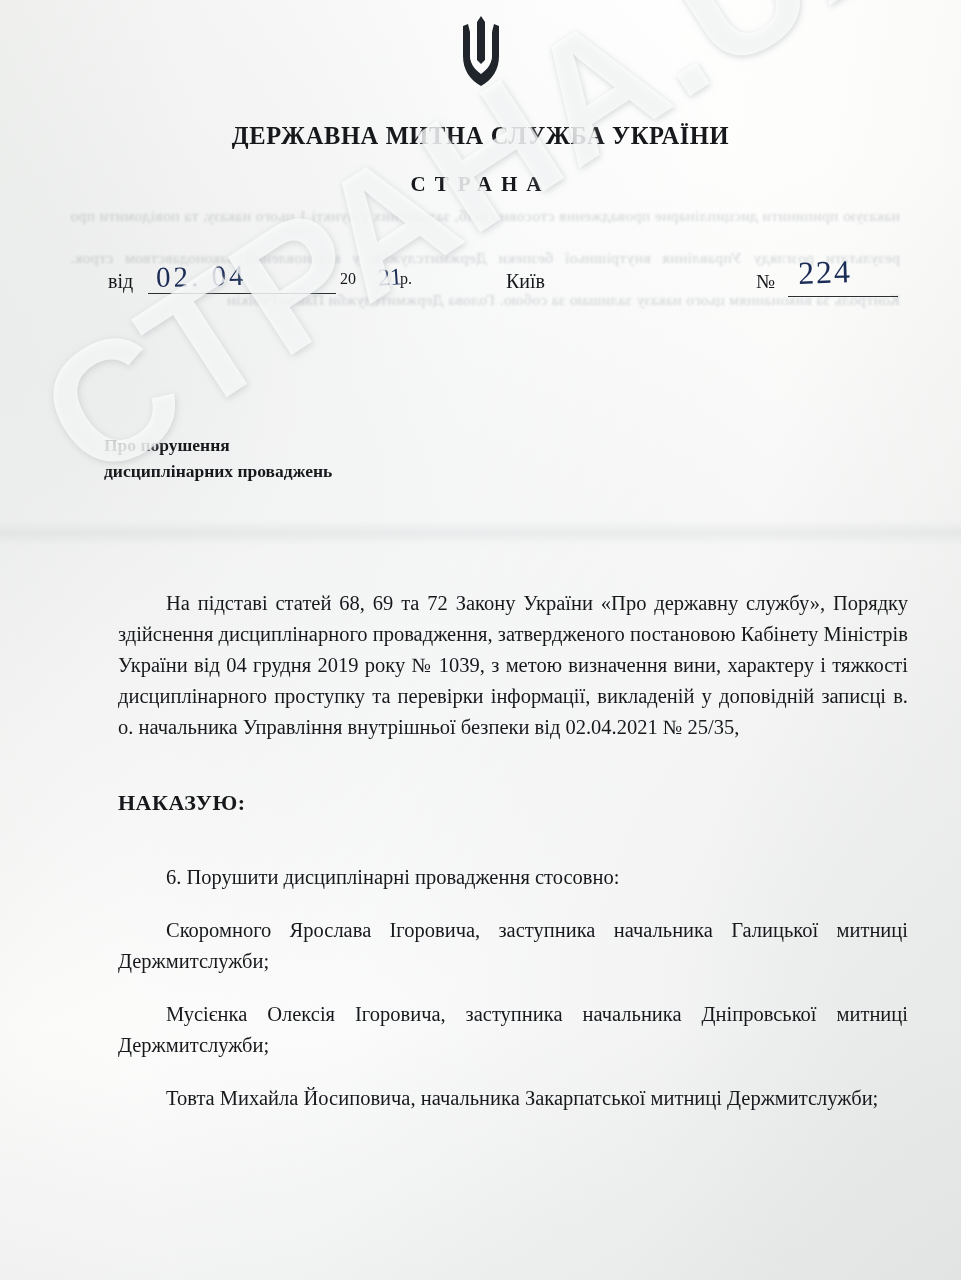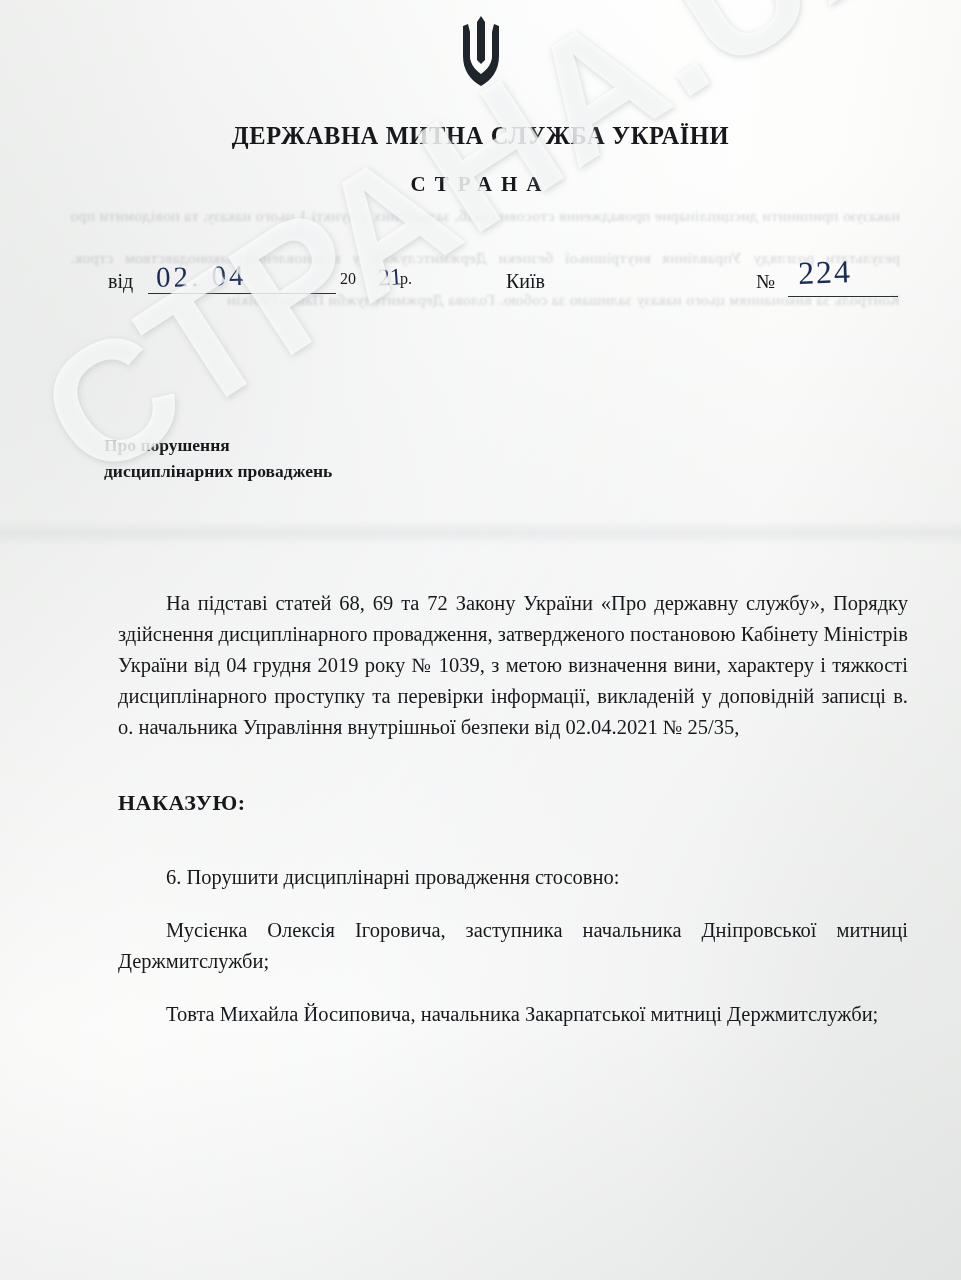--- a/index.html
+++ b/index.html
@@ -289,20 +289,21 @@
 дисциплінарних проваджень</div>
 
   <div class="body-block">
     <p class="para">На підставі статей 68, 69 та 72 Закону України «Про державну службу», Порядку здійснення дисциплінарного провадження, затвердженого постановою Кабінету Міністрів України від 04 грудня 2019 року № 1039, з метою визначення вини, характеру і тяжкості дисциплінарного проступку та перевірки інформації, викладеній у доповідній записці в. о. начальника Управління внутрішньої безпеки від 02.04.2021 № 25/35,</p>
   </div>
 
   <div class="order-word">НАКАЗУЮ:</div>
 
   <div class="list-block">
     <p class="para">6. Порушити дисциплінарні провадження стосовно:</p>
+    <p class="para">Скоромного Ярослава Ігоровича, заступника начальника Галицької митниці Держмитслужби;</p>
     <p class="para">Мусієнка Олексія Ігоровича, заступника начальника Дніпровської митниці Держмитслужби;</p>
     <p class="para">Товта Михайла Йосиповича, начальника Закарпатської митниці Держмитслужби;</p>
   </div>
 
 </div>
 
 <div class="watermark">
   <span>СТРАНА.UA</span>
 </div>
 

